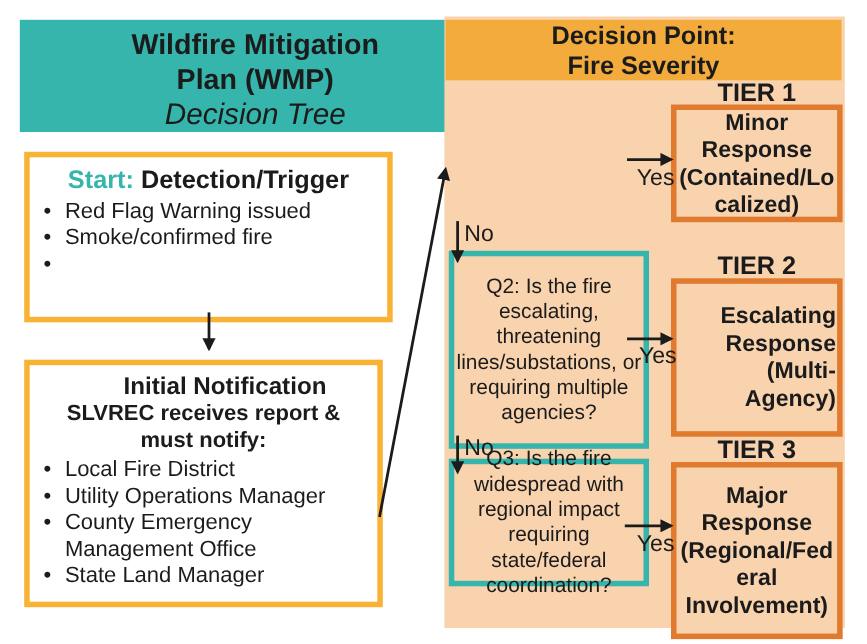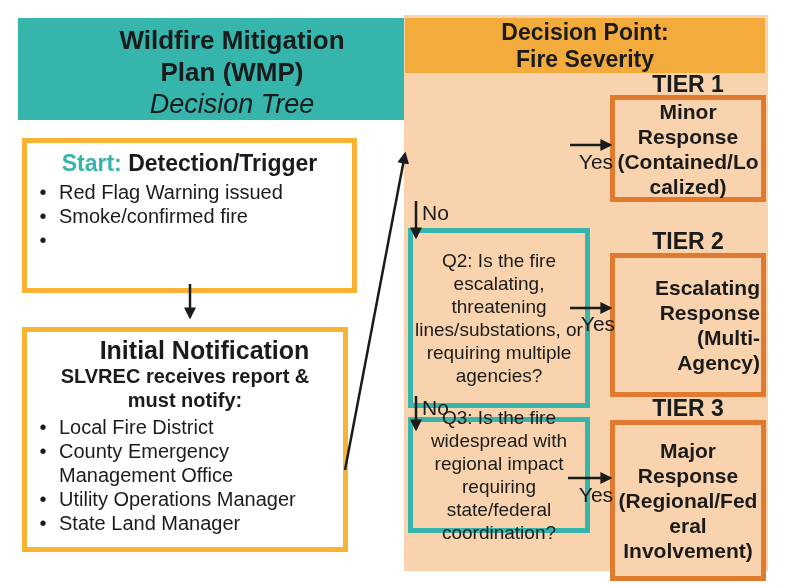--- a/index.html
+++ b/index.html
@@ -35,21 +35,21 @@
   .box-heading{
     text-align:center;font-weight:bold;font-size:23px;line-height:28px;
   }
   .heading-accent{color:var(--teal);}
 
   .notification-box{
     position:absolute;left:22px;top:327px;width:326px;height:225px;
     border:5px solid var(--box_border_yellow);background:#fff;
     padding-top:5px;
   }
-  .notification-box .box-heading{font-size:25px;line-height:27px;margin-left:39px;}
+  .notification-box .box-heading{font-size:22px;line-height:27px;margin-left:39px;}
   .box-subheading{
     text-align:center;font-weight:bold;font-size:20px;line-height:24px;
     width:280px;margin:0 auto;
   }
 
   .bullet-list{margin-top:3px;}
   .bullet-row{display:flex;font-size:20px;line-height:24px;}
   .bullet-row .dot{flex:none;width:32px;text-align:center;}
   .bullet-row .dot::before{content:"\2022";}
   .start-box .bullet-text{width:260px;overflow-wrap:break-word;}
@@ -143,25 +143,25 @@
   <div class="notification-box">
     <div class="box-heading">Initial Notification</div>
     <div class="box-subheading">SLVREC receives report &amp; must notify:</div>
     <div class="bullet-list">
       <div class="bullet-row">
         <span class="dot"></span>
         <span class="bullet-text">Local Fire District</span>
       </div>
       <div class="bullet-row">
         <span class="dot"></span>
+        <span class="bullet-text">Utility Operations Manager</span>
+      </div>
+      <div class="bullet-row">
+        <span class="dot"></span>
         <span class="bullet-text">County Emergency Management Office</span>
-      </div>
-      <div class="bullet-row">
-        <span class="dot"></span>
-        <span class="bullet-text">Utility Operations Manager</span>
       </div>
       <div class="bullet-row">
         <span class="dot"></span>
         <span class="bullet-text">State Land Manager</span>
       </div>
     </div>
   </div>
 
   <div class="panel-bg"></div>
 

